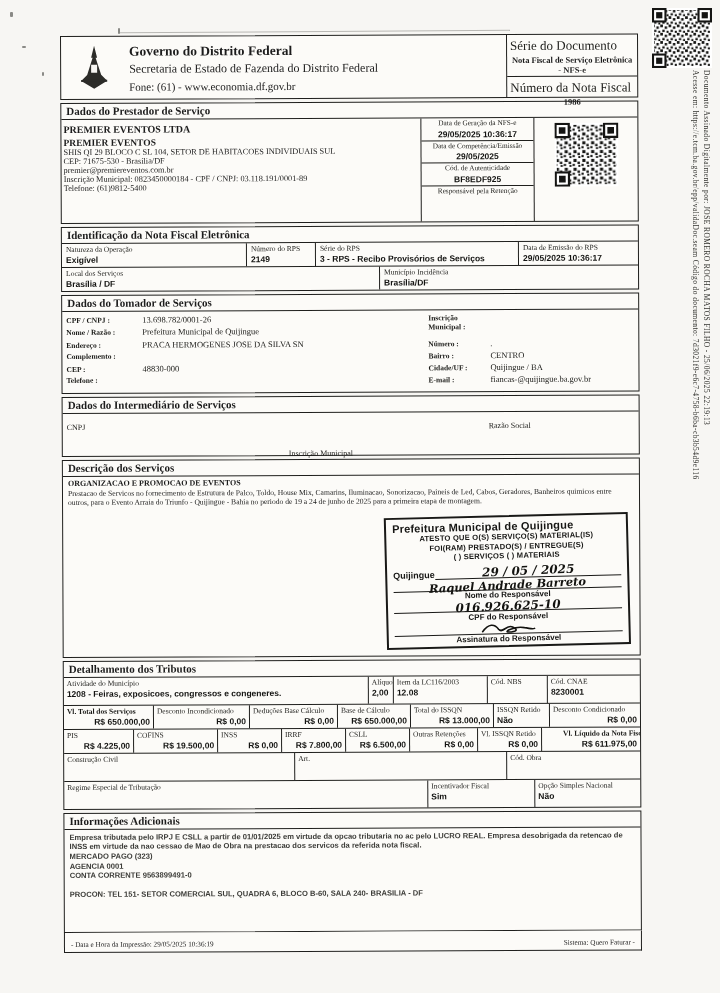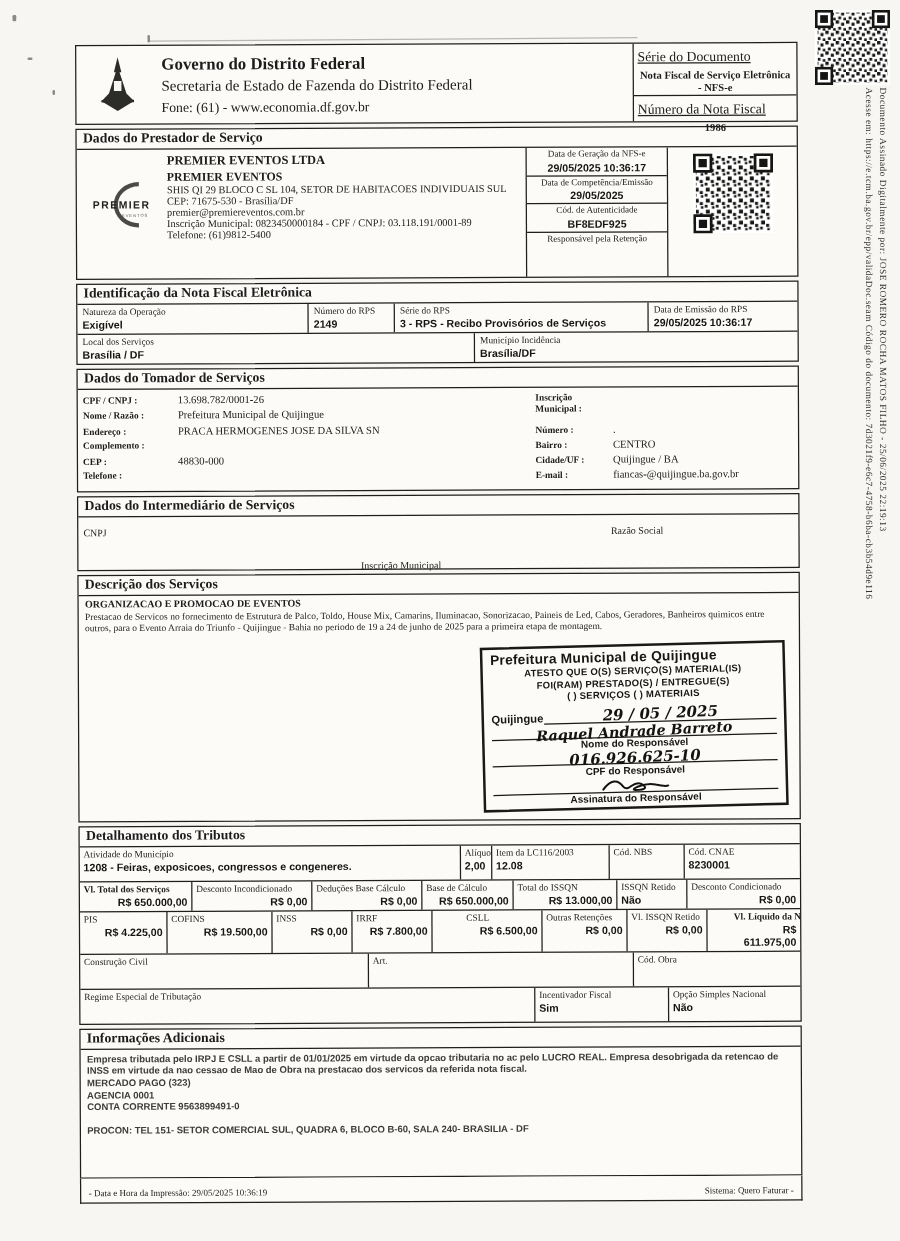--- a/index.html
+++ b/index.html
@@ -36,21 +36,21 @@
   
   .hdr{display:flex;height:62px;}
   .hdr-logo{width:66px;display:flex;align-items:center;justify-content:center;}
   .hdr-titles{flex:1;padding:7px 2px 0 2px;}
   .ht1{font:bold 13.5px "Liberation Serif",serif;}
   .ht2{font:12px "Liberation Serif",serif;margin-top:2px;}
   .ht3{font:11px "Liberation Serif",serif;margin-top:4px;}
   .hdr-right{width:130px;border-left:1.4px solid #1f1f1d;display:flex;flex-direction:column;}
   .hr-cell{padding:1px 3px;}
   .hr-cell.first{border-bottom:1.4px solid #1f1f1d;flex:1.25;}
-  .hr-cell .lbl{font-size:11px;text-decoration:underline;}
+  .hr-cell .lbl{font-size:13px;}
   .hr-cell .bval{font:bold 8.5px "Liberation Serif",serif;text-align:center;line-height:10px;margin-top:1px;}
 
   
   .prest-body{display:flex;height:103px;}
   .prest-logo{width:70px;display:flex;align-items:flex-start;justify-content:center;padding-top:22px;}
   .prest-info{flex:1;padding:4px 4px 0 2px;line-height:13.4px;}
   .pi-name{font:bold 10px "Liberation Serif",serif;}
   .pi-fant{font:bold 9.5px "Liberation Serif",serif;margin-top:3px;}
   .pi-line{font:8.3px "Liberation Serif",serif;}
   .prest-right{width:112px;border-left:1.4px solid #1f1f1d;display:flex;flex-direction:column;}
@@ -197,27 +197,20 @@
             <span class="lbl">Número da Nota Fiscal</span>
             <div class="bval">1986</div>
           </div>
         </div>
       </div>
     </div>
 
     <div class="box">
       <div class="sec-title">Dados do Prestador de Serviço</div>
       <div class="prest-body">
-        <div class="prest-logo">
-          <svg width="62" height="46" viewBox="0 0 64 46" xmlns="http://www.w3.org/2000/svg">
-            <path d="M47 5 A19 17 0 1 0 47 39" fill="none" stroke="#4a4a46" stroke-width="3.4"></path>
-            <text x="9" y="25" font-family="Liberation Sans, sans-serif" font-size="8.6" font-weight="bold" letter-spacing="1.2" fill="#21211e">PREMIER</text>
-            <text x="33" y="32" font-family="Liberation Sans, sans-serif" font-size="3.4" letter-spacing=".8" fill="#55554f">EVENTOS</text>
-          </svg>
-        </div>
         <div class="prest-info">
           <div class="pi-name">PREMIER EVENTOS LTDA</div>
           <div class="pi-fant">PREMIER EVENTOS</div>
           <div class="pi-line">SHIS QI 29 BLOCO C SL 104,  SETOR DE HABITACOES INDIVIDUAIS SUL</div>
           <div class="pi-line">CEP: 71675-530 - Brasília/DF</div>
           <div class="pi-line">premier@premiereventos.com.br</div>
           <div class="pi-line">Inscrição Municipal: 0823450000184 - CPF / CNPJ: 03.118.191/0001-89</div>
           <div class="pi-line">Telefone: (61)9812-5400</div>
         </div>
         <div class="prest-right">
@@ -472,21 +465,21 @@
             <span class="val num">R$ 19.500,00</span>
           </div>
         <div class="tcell" style="width:64px;">
             <span class="lbl">INSS</span>
             <span class="val num">R$ 0,00</span>
           </div>
         <div class="tcell" style="width:64px;">
             <span class="lbl">IRRF</span>
             <span class="val num">R$ 7.800,00</span>
           </div>
-        <div class="tcell" style="width:64px;margin-left:24px;">
+        <div class="tcell" style="width:64px;">
             <span class="lbl">CSLL</span>
             <span class="val num">R$ 6.500,00</span>
           </div>
         <div class="tcell" style="width:68px;">
             <span class="lbl">Outras Retenções</span>
             <span class="val num">R$ 0,00</span>
           </div>
         <div class="tcell" style="width:64px;">
             <span class="lbl">Vl. ISSQN Retido</span>
             <span class="val num">R$ 0,00</span>

